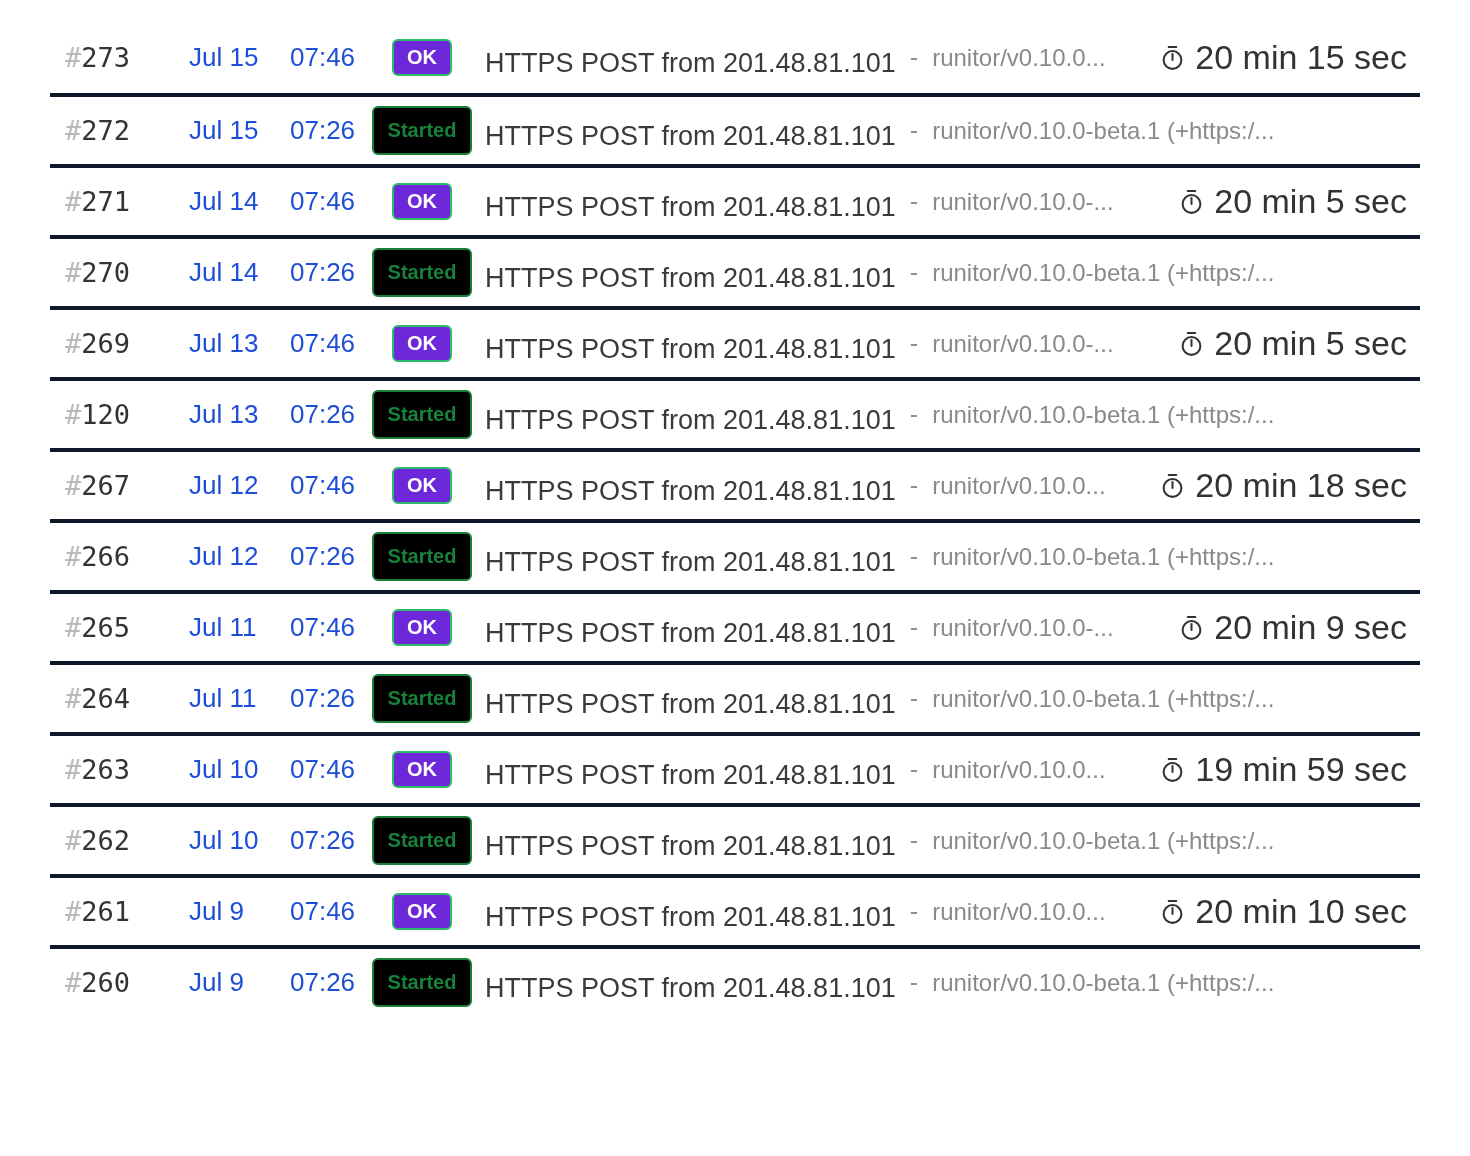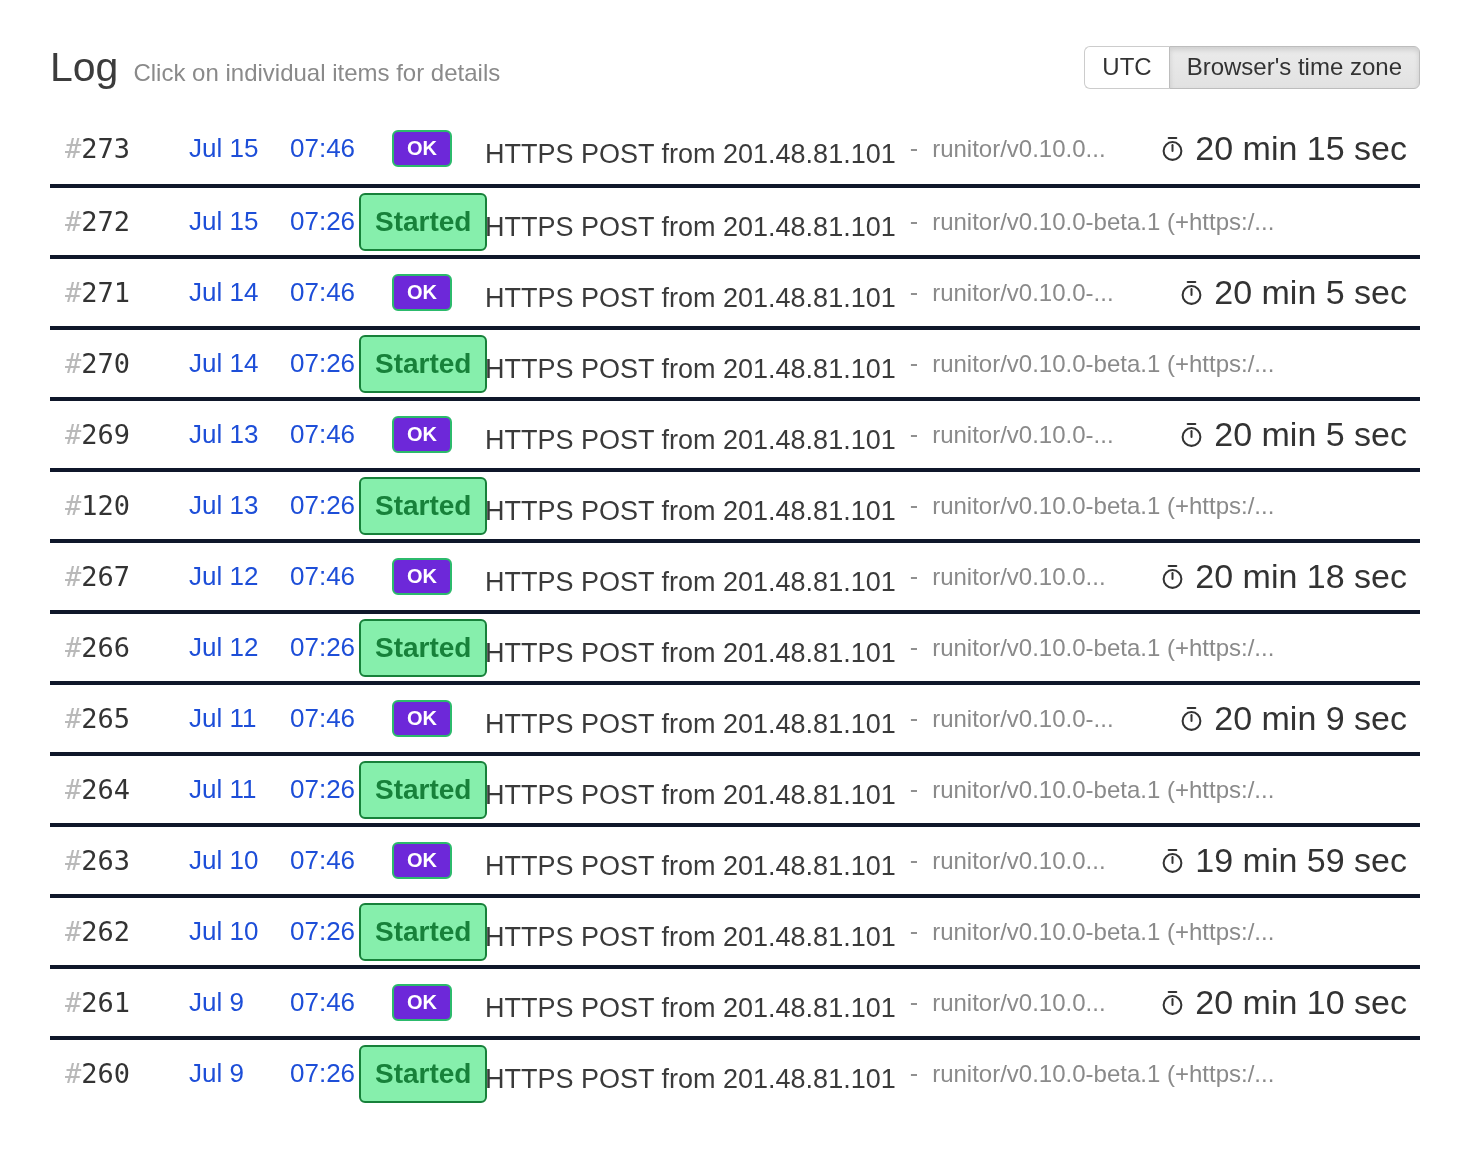--- a/index.html
+++ b/index.html
@@ -98,23 +98,23 @@
     white-space: nowrap;
   }
   .badge-ok {
     background: #6d28d9;
     color: #ffffff;
     font-size: 20px;
     padding: 5px 13px;
     border: 2px solid #2cba6c;
   }
   .badge-started {
-    background: #86efac;
+    background: #000000;
     color: #17813a;
-    font-size: 28px;
+    font-size: 20px;
     padding: 11px 14px;
     border: 2px solid #17813a;
   }
 
   .cell-desc {
     display: flex;
     align-items: center;
     overflow: hidden;
     padding-right: 13px;
   }
@@ -146,30 +146,20 @@
     color: #333;
   }
   .duration svg { margin-right: 9px; display: block; }
 </style>
 </head>
 <body>
 
 <div class="page">
   <div class="content">
 
-    <div class="header">
-      <div class="title-wrap">
-        <span class="page-title">Log</span>
-        <span class="page-subtitle">Click on individual items for details</span>
-      </div>
-      <div class="btn-group">
-        <button class="btn">UTC</button>
-        <button class="btn active">Browser's time zone</button>
-      </div>
-    </div>
 
     <div class="log-list">
         <div class="log-row">
     <div class="cell-id"><span class="hash">#</span><span>273</span></div>
     <div class="cell-date">Jul 15</div>
     <div class="cell-time">07:46</div>
     <div class="cell-status">
       <span class="badge badge-ok">OK</span>
     </div>
     <div class="cell-desc">

